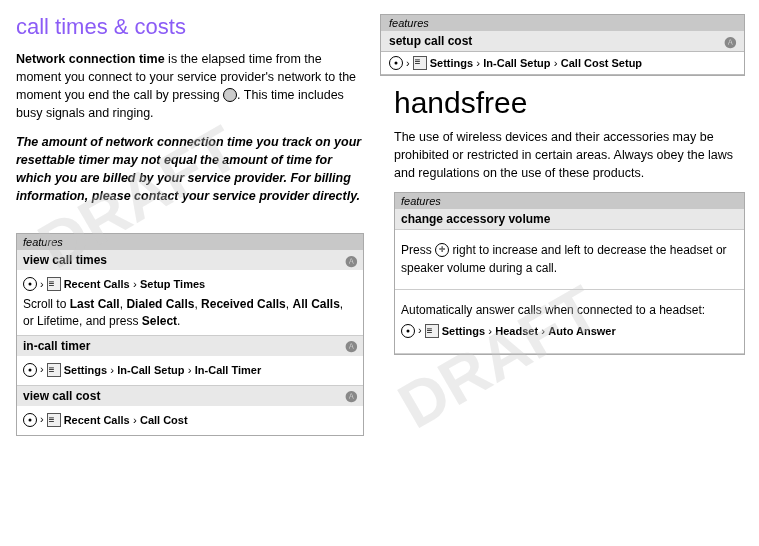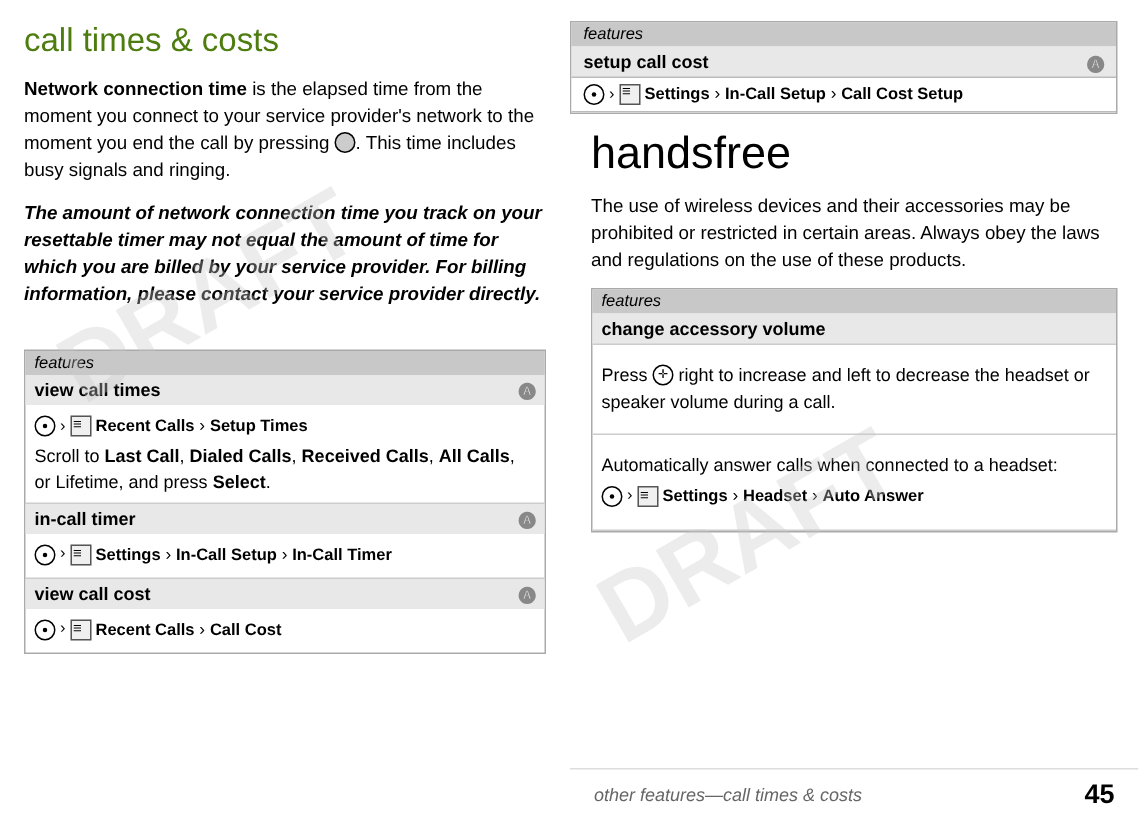--- a/index.html
+++ b/index.html
@@ -18,21 +18,21 @@
     .left-col {
       width: 380px;
       padding: 14px 16px 10px 16px;
       flex-shrink: 0;
     }
 
     .page-title {
       font-size: 22px;
       font-weight: normal;
       margin-bottom: 10px;
-      color: #4d7c0f;
+      color: #8b5cf6;
     }
 
     .body-text {
       font-size: 12.5px;
       line-height: 1.45;
       color: #000;
       margin-bottom: 10px;
     }
 
     .body-text strong {
@@ -428,18 +428,14 @@
               <span> › </span>
               <span class="nav-bold">Auto Answer</span>
             </span>
           </div>
         </div>
       </div>
 
     </div>
   </div>
 
-  <div class="page-footer">
-    <span class="footer-left">other features—call times &amp; costs</span>
-    <span class="footer-right">45</span>
-  </div>
 
 </div>
 
 </body></html>

